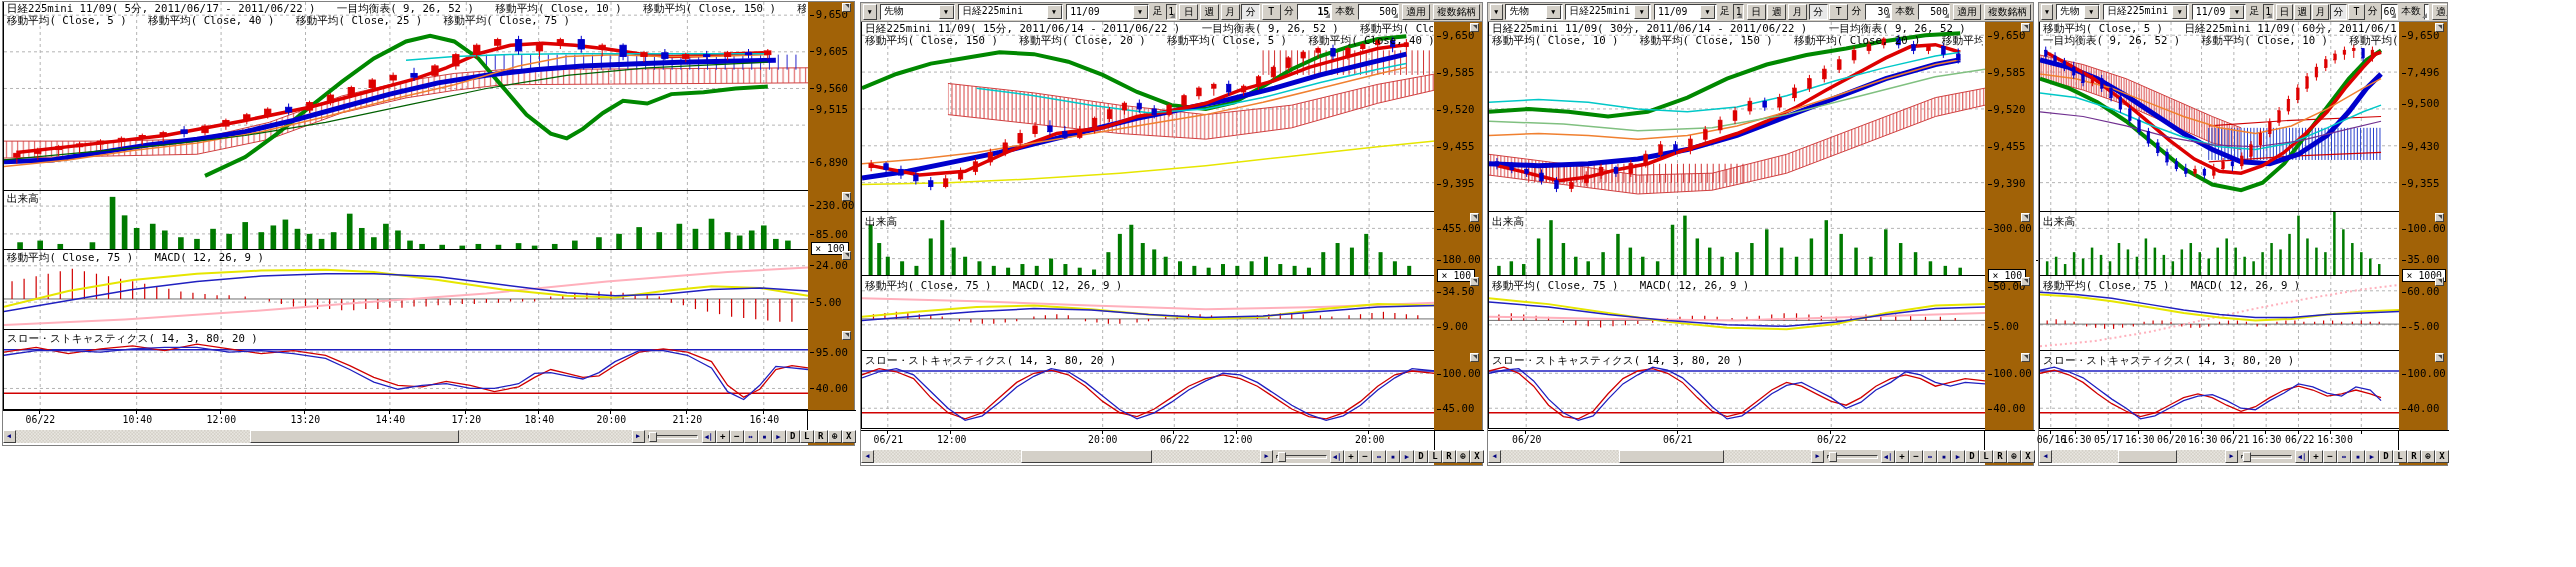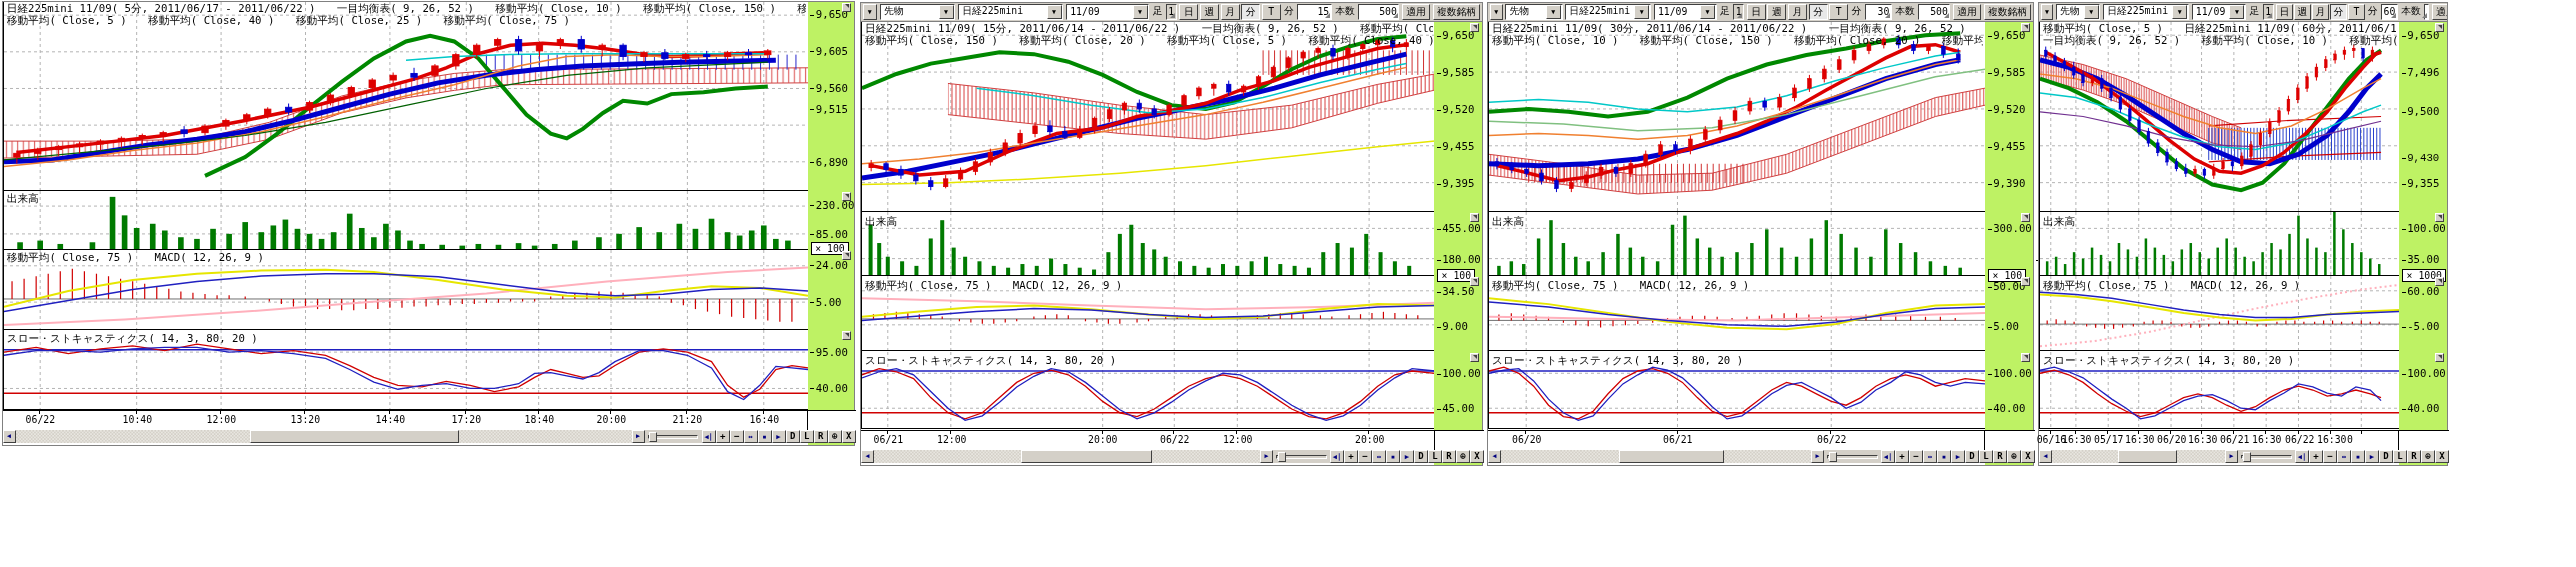--- a/index.html
+++ b/index.html
@@ -21,21 +21,21 @@
   .spinfield{background:#ffffff;border:0.8px solid;border-color:#404040 #ffffff #ffffff #404040;
     height:15.6px;box-sizing:border-box;display:inline-flex;align-items:center;
     justify-content:flex-end;padding:0 1.6px;font-size:9.8px;position:relative;}
   .spinfield.dis{background:#d4d0c8;}
   .spinfield .tri{position:absolute;right:0.8px;bottom:0.8px;width:0;height:0;
     border-left:5.7px solid transparent;border-bottom:5.7px solid #808080;}
   .tlabel{font-size:9.8px;padding:0 0.8px;}
   .chartarea{position:absolute;border-left:0.8px solid #000;}
   .pane{position:absolute;left:0;box-sizing:border-box;border-bottom:0.8px solid #000;}
   .pane svg{position:absolute;left:0;top:0;width:100%;height:100%;}
-  .gutter{position:absolute;top:0;bottom:0;background:#bef264;}
+  .gutter{position:absolute;top:0;bottom:0;background:#a16207;}
   .axis-label{position:absolute;font-size:10.7px;color:#000;white-space:nowrap;left:2.5px;}
   .axis-label::before{content:"";display:inline-block;width:4.1px;border-top:0.8px solid #000;
     vertical-align:middle;margin-right:1.6px;}
   .mini-corner{position:absolute;width:9px;height:9px;background:#d4d0c8;border:0.8px solid;
     border-color:#ffffff #404040 #404040 #ffffff;box-sizing:border-box;}
   .mini-corner::after{content:"";position:absolute;right:0.8px;top:0.8px;width:0;height:0;
     border-left:4.1px solid transparent;border-top:4.1px solid #404040;}
   .mult-box{position:absolute;background:#fff;border:0.8px solid #000;font-size:9.8px;
     padding:0 3.3px;white-space:nowrap;}
   .title-overlay{position:absolute;font-size:10.7px;color:#000;line-height:12.3px;
@@ -469,21 +469,21 @@
         <span class="tri"></span>
       </div>
       <span class="tb-periods" style="display: inline-flex; gap: 1.6px;">
         <div class="btn" style="width: 19px;">日</div>
         <div class="btn" style="width: 19px;">週</div>
         <div class="btn" style="width: 19px;">月</div>
         <div class="btn pressed" style="width: 19px;">分</div>
         <div class="btn" style="width: 19px;">T</div>
       </span>
       <span class="tlabel tb-min-label">分</span>
-      <div class="spinfield tb-min" style="width:36px;">
+      <div class="spinfield tb-min" style="width:36px;font-weight:bold;">
         <span class="tb-min-val">15</span>
         <span class="tri"></span>
       </div>
       <span class="tlabel tb-bars-label">本数</span>
       <div class="spinfield tb-bars" style="width:43px;">
         <span class="tb-bars-val">500</span>
         <span class="tri"></span>
       </div>
       <div class="btn tb-apply">適用</div>
       <div class="btn tb-multi">複数銘柄</div>
@@ -1468,22 +1468,22 @@
           <line x1="0" y1="25" x2="1000" y2="25" stroke="#2020c0" stroke-width="1.4" vector-effect="non-scaling-stroke"></line>
           <line x1="0" y1="80" x2="1000" y2="80" stroke="#d00000" stroke-width="1.4" vector-effect="non-scaling-stroke"></line>
           <polyline points="0,28 40,24 80,30 120,40 160,55 200,68 240,78 280,85 320,80 360,70 400,60 440,55 480,60 520,70 560,78 600,72 640,60 680,50 720,45 760,50 800,58 840,55 880,50 920,55 950,60" fill="none" stroke="#d00000" stroke-width="1.3" vector-effect="non-scaling-stroke"></polyline>
           <polyline points="0,24 40,20 80,26 120,34 160,48 200,62 240,74 280,88 320,84 360,74 400,64 440,58 480,56 520,64 560,74 600,76 640,64 680,54 720,42 760,46 800,54 840,58 880,46 920,50 950,64" fill="none" stroke="#2020c0" stroke-width="1.3" vector-effect="non-scaling-stroke"></polyline>
         </svg>
       </div>
     </div>
     <div class="gutter" style="left: 360px; width: 48px; top: 19.7px;">
       <div class="axis-label" style="top: 6.8px;">9,650</div>
       <div class="axis-label" style="top: 44px;">7,496</div>
-      <div class="axis-label" style="top: 83px;">9,500</div>
-      <div class="axis-label" style="top: 130px; font-family: Liberation Mono, monospace;">9,430</div>
+      <div class="axis-label" style="top: 75px;">9,500</div>
+      <div class="axis-label" style="top: 118px;">9,430</div>
       <div class="axis-label" style="top: 155px;">9,355</div>
       <div class="axis-label" style="top: 200px;">100.00</div>
       <div class="axis-label" style="top: 231px;">35.00</div>
       <div class="axis-label" style="top: 263px;">60.00</div>
       <div class="axis-label" style="top: 298px;">-5.00</div>
       <div class="axis-label" style="top: 345px;">100.00</div>
       <div class="axis-label" style="top: 380px;">40.00</div>
       <div class="mult-box" style="left: 3.3px; top: 247px;">× 1000</div>
       <div class="mini-corner" style="left: 36px; top: 0.8px;"></div>
       <div class="mini-corner" style="left: 36px; top: 191px;"></div>

